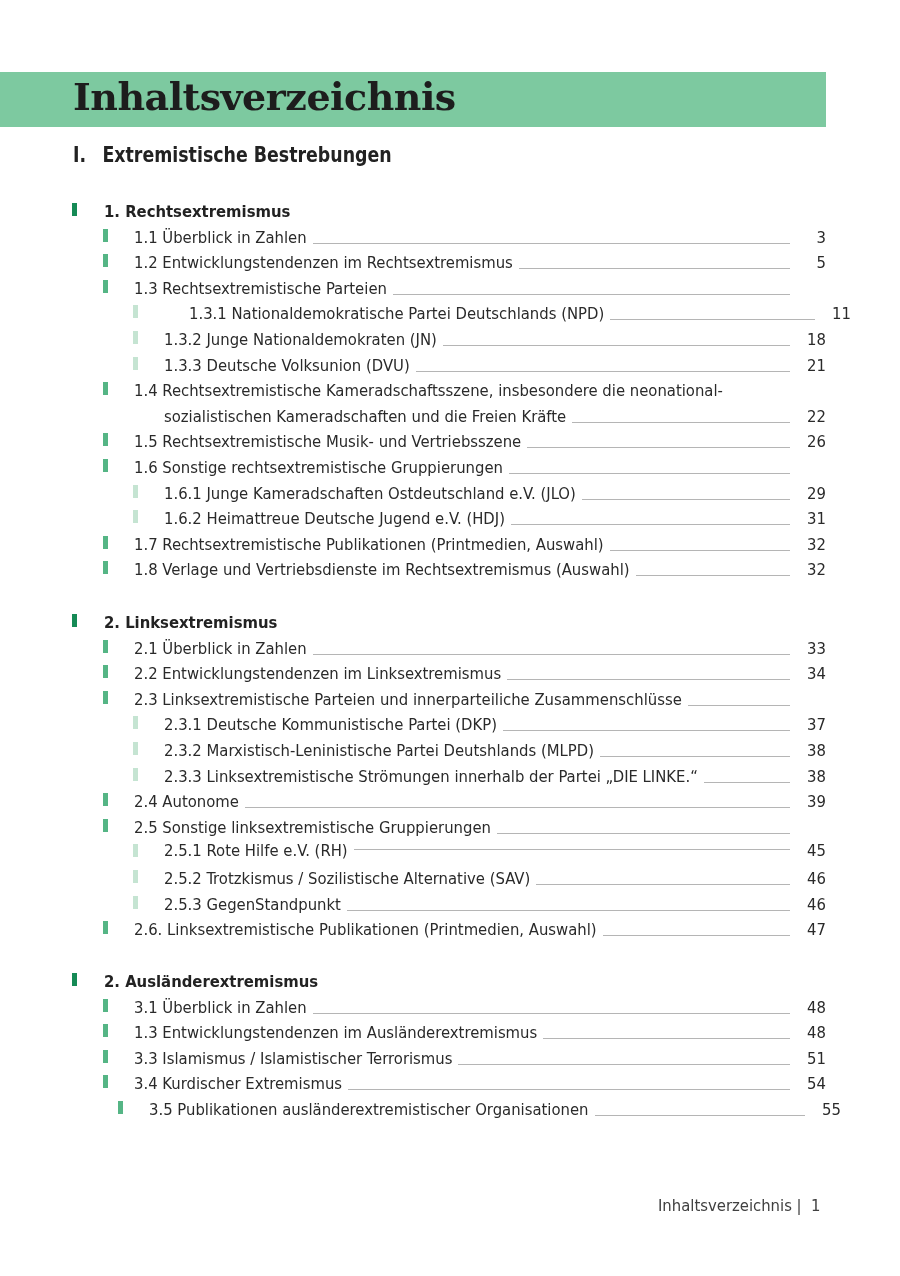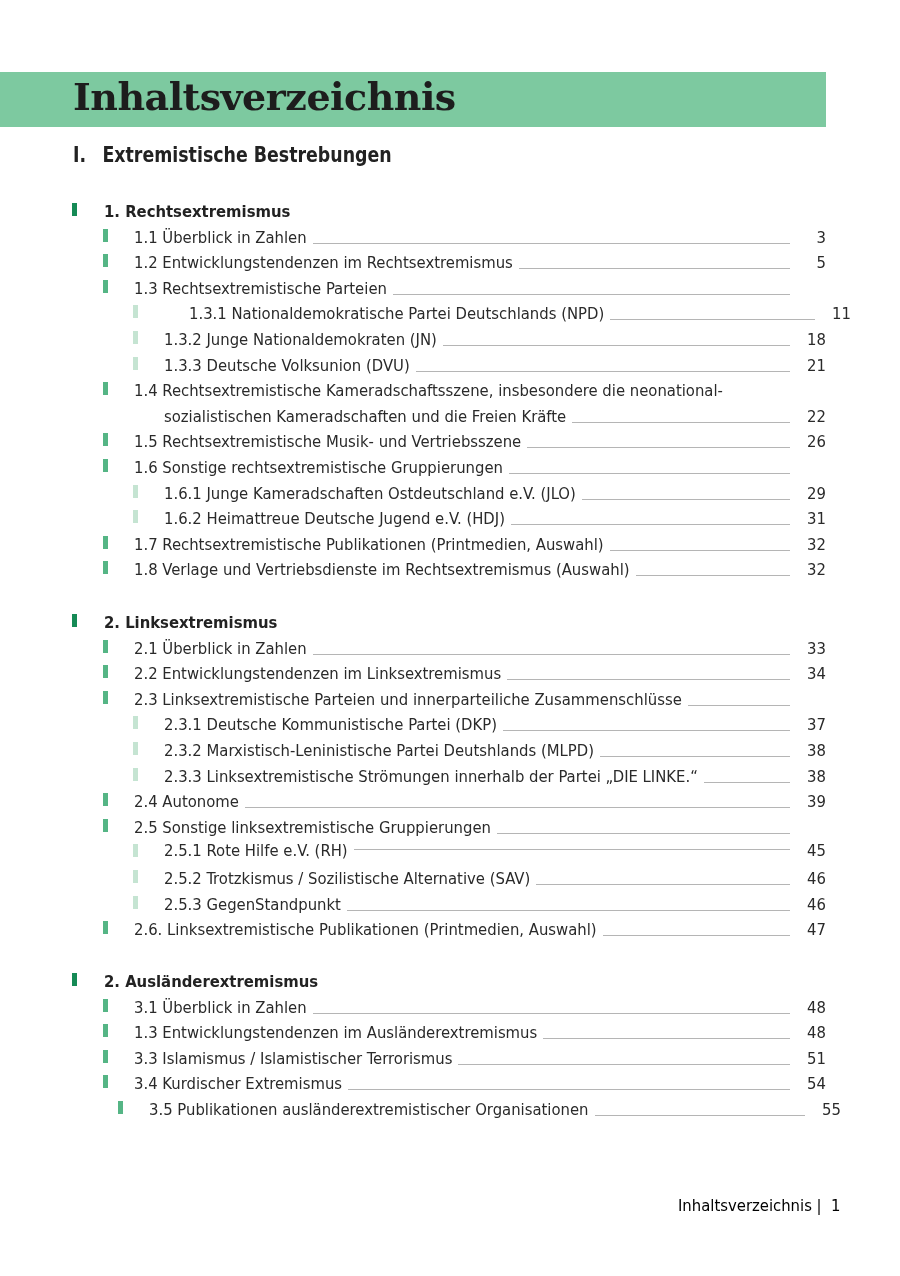--- a/index.html
+++ b/index.html
@@ -11,21 +11,21 @@
   .toc{position:absolute;left:0;top:0;width:900px;}
   .row{position:absolute;height:24px;display:flex;align-items:flex-end;font-size:16.5px;line-height:20px;}
   .bar{position:absolute;width:5px;height:13px;top:5px;}
   .bar.l1{background:#158a56;}
   .bar.l2{background:#55b585;}
   .bar.l3{background:#c5e4d2;}
   .txt{white-space:nowrap;transform-origin:left;}
   .lvl1 .txt{font-weight:bold;color:#222;}
   .leader{flex:1;border-bottom:1px solid #b5b5b5;margin:0 8px 4px 6px;height:1px;}
   .pg{position:absolute;right:0;width:40px;text-align:right;}
-  .footer{position:absolute;left:658px;top:1196px;font-size:16.5px;color:#000000;margin-left:20px;}
+  .footer{position:absolute;left:658px;top:1196px;font-size:16.5px;color:#404040;}
 </style>
 </head>
 <body>
 
 <div class="band"></div>
 <div class="title">Inhaltsverzeichnis</div>
 <div class="part"><span class="num">I.</span><span>Extremistische Bestrebungen</span></div>
 
 <div class="toc" id="toc">
     <div class="row lvl1" style="top: 198px; left: 72px; width: 754px;">

